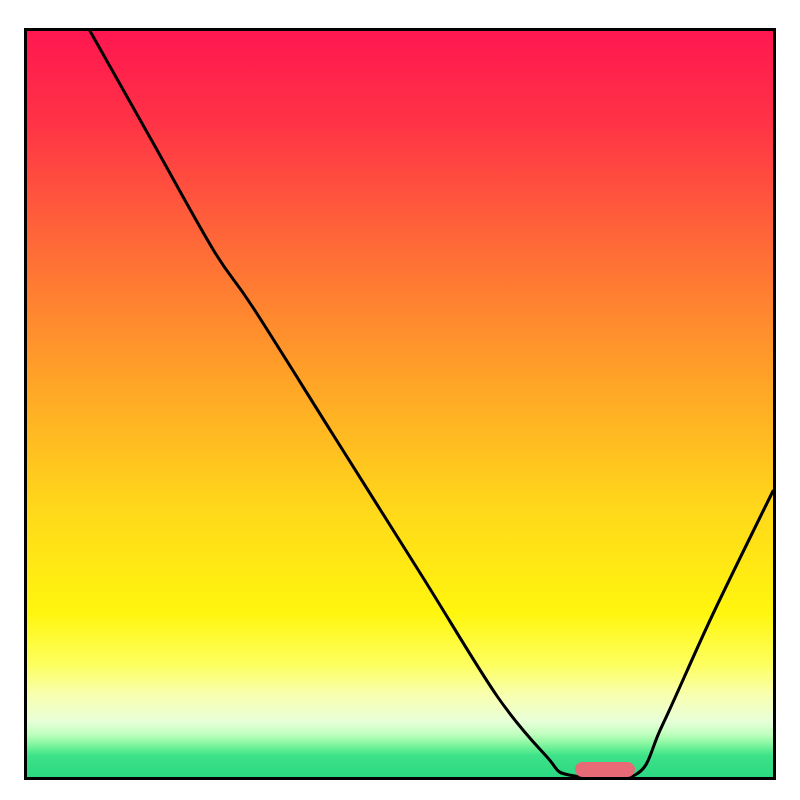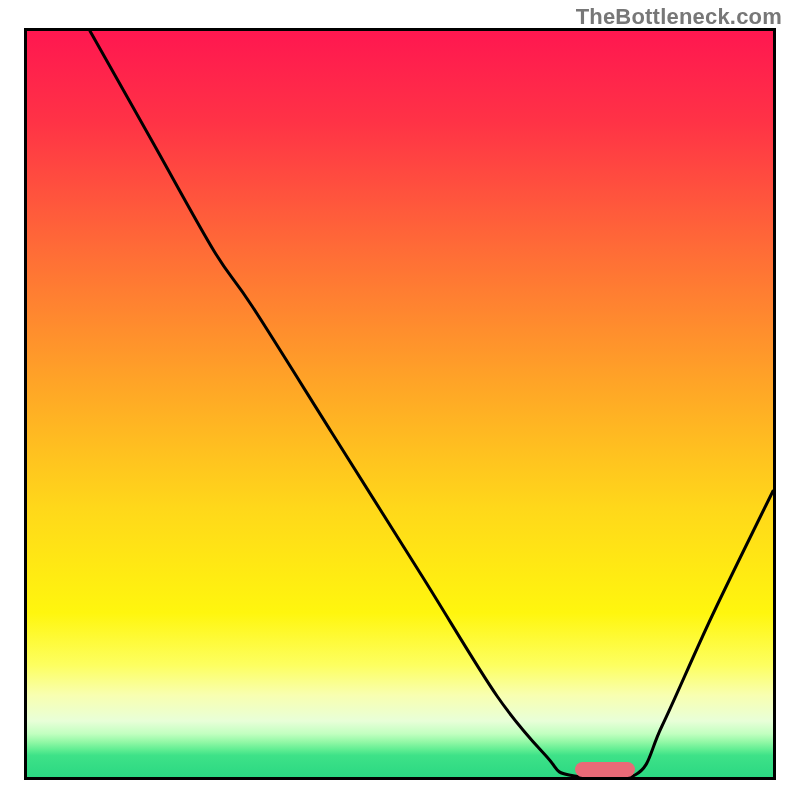--- a/index.html
+++ b/index.html
@@ -49,21 +49,20 @@
     position: absolute;
     inset: 0;
     width: 100%;
     height: 100%;
   }
 </style>
 </head>
 <body>
 
 <div class="root">
-  <div class="watermark">TheBottleneck.com</div>
 
   <div class="plot-area">
     <div class="gradient" id="gradient" style="background: linear-gradient(rgb(255, 23, 80) 0%, rgb(255, 50, 70) 12%, rgb(255, 110, 54) 30%, rgb(255, 167, 38) 48%, rgb(255, 216, 26) 64%, rgb(255, 246, 14) 78%, rgb(253, 255, 96) 85%, rgb(248, 255, 176) 89%, rgb(232, 255, 216) 92.5%, rgb(194, 255, 192) 94.2%, rgb(146, 248, 166) 95.3%, rgb(98, 238, 147) 96.3%, rgb(62, 226, 136) 97.1%, rgb(43, 216, 130) 100%);"></div>
 
     <svg class="curve" id="curve-svg" preserveAspectRatio="none" viewBox="0 0 746 746">
         <path d="M 63 0 C 73.3 18.3 104.3 73.3 125 110 C 145.7 146.7 170.3 192.5 187 220 C 203.7 247.5 205.3 244.7 225 275 C 244.7 305.3 276.7 357.0 305 402 C 333.3 447.0 367.5 501.2 395 545 C 422.5 588.8 449.2 634.8 470 665 C 490.8 695.2 508.0 712.8 520 726 C 532.0 739.2 527.3 741.0 542 744 C 556.7 747.0 592.5 752.2 608 744 C 623.5 735.8 622.2 721.5 635 695 C 647.8 668.5 666.5 624.2 685 585 C 703.5 545.8 735.8 480.8 746 460" fill="none" stroke="#000000" stroke-width="3" stroke-linecap="round"></path>
       </svg>
 
     <div class="marker" id="marker" style="left: 548px; top: 731px; width: 60px; height: 15px; background: rgb(233, 106, 119);"></div>
   </div>

